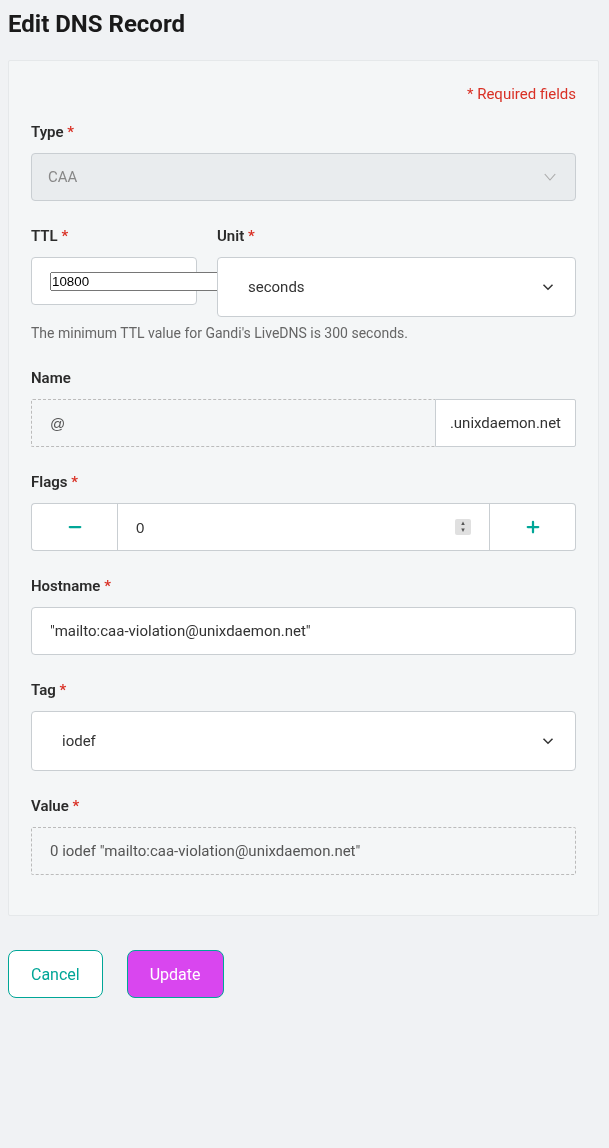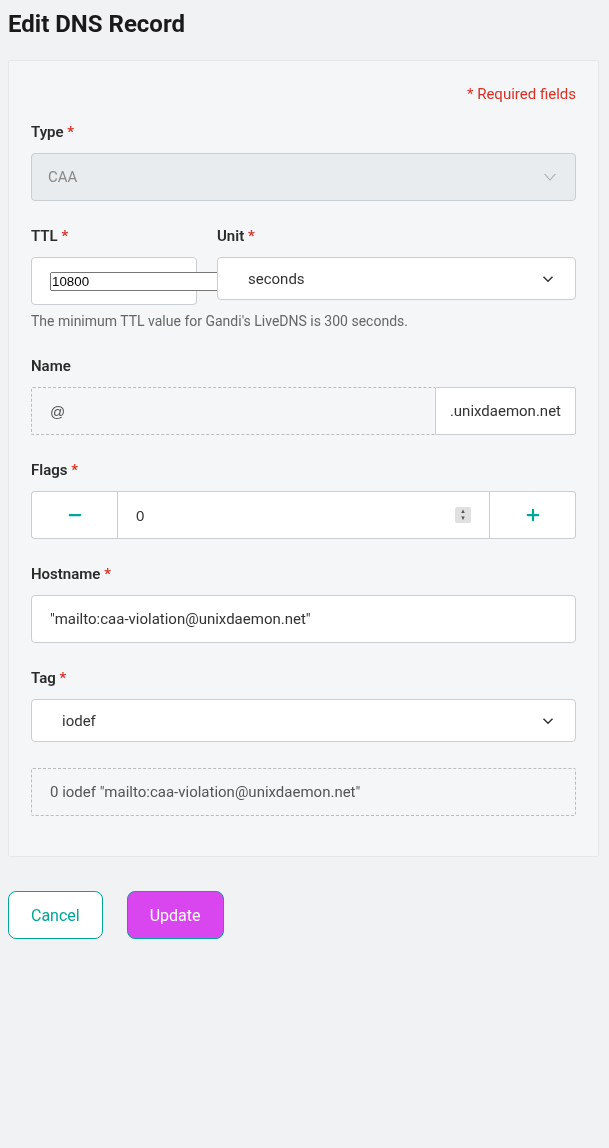--- a/index.html
+++ b/index.html
@@ -57,21 +57,21 @@
       border: 1px solid #c9ced2;
       border-radius: 4px;
       padding: 0 16px;
       color: #888;
       display: flex;
       align-items: center;
       justify-content: space-between;
     }
     .select {
       width: 100%;
-      height: 43px;
+      height: 60px;
       background: #fff;
       border: 1px solid #c9ced2;
       border-radius: 4px;
       padding: 0 18px 0 30px;
       color: #333;
       display: flex;
       align-items: center;
       justify-content: space-between;
       cursor: pointer;
     }
@@ -284,20 +284,21 @@
         <span>iodef</span>
         <span class="chevron dark-chevron">
           <svg viewBox="0 0 24 24" fill="none">
               <path d="M6 9l6 6 6-6" stroke-width="2"></path>
             </svg>
         </span>
       </div>
     </div>
 
     <div class="field-group" style="margin-bottom:0">
+      <label><span>Value</span> <span class="req">*</span></label>
       <div class="readonly-box">0 iodef "mailto:caa-violation@unixdaemon.net"</div>
     </div>
   </div>
 
   <div class="actions">
     <button class="btn-cancel">Cancel</button>
     <button class="btn-update">Update</button>
   </div>
 </div>
 

